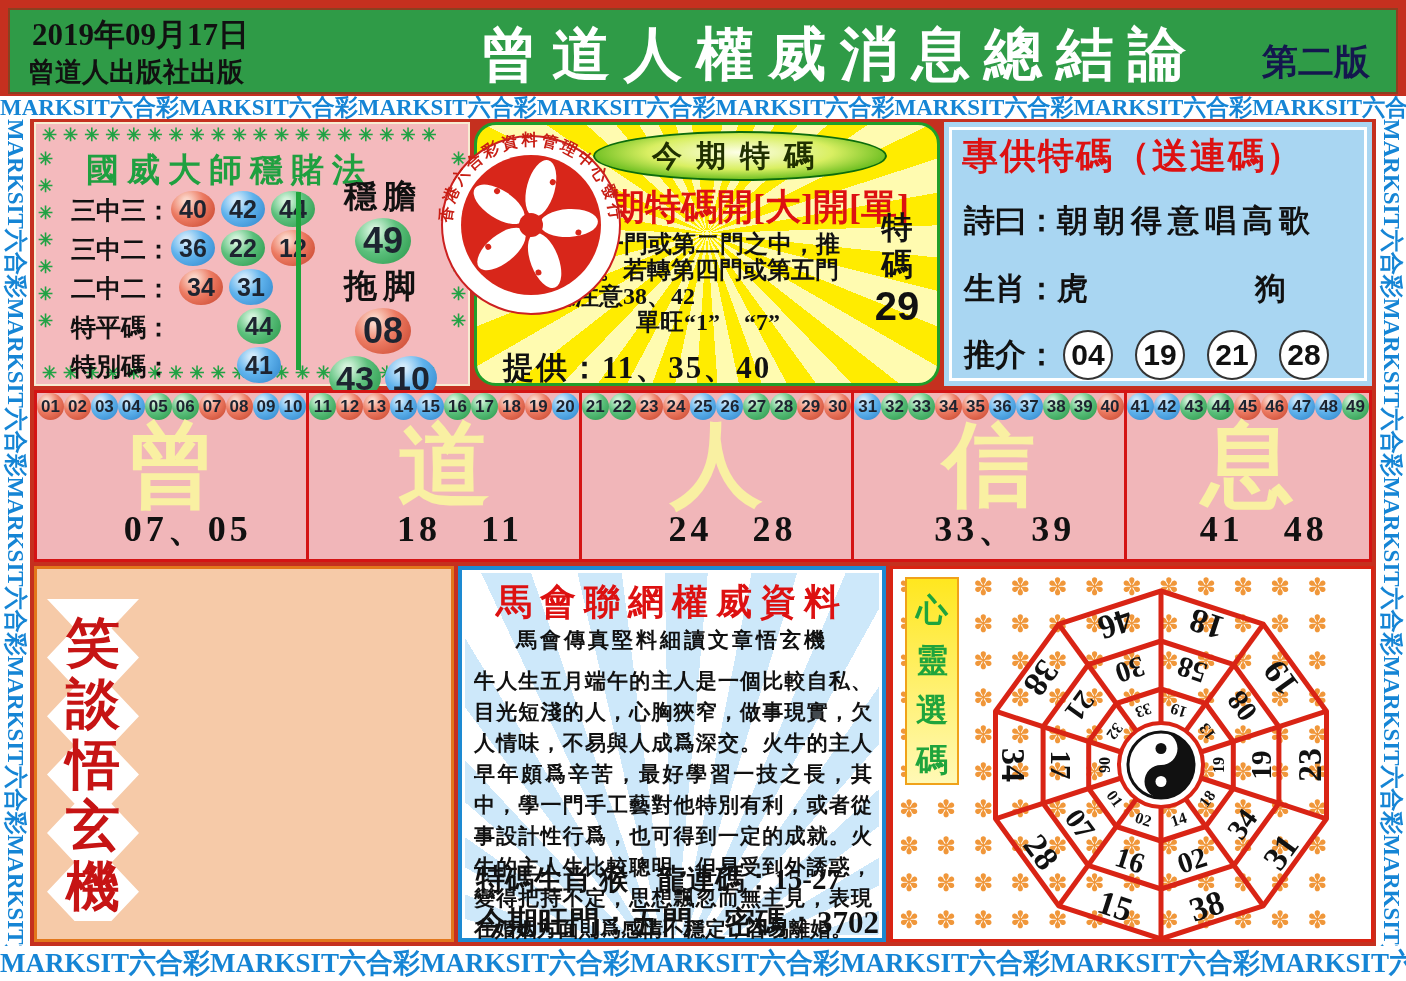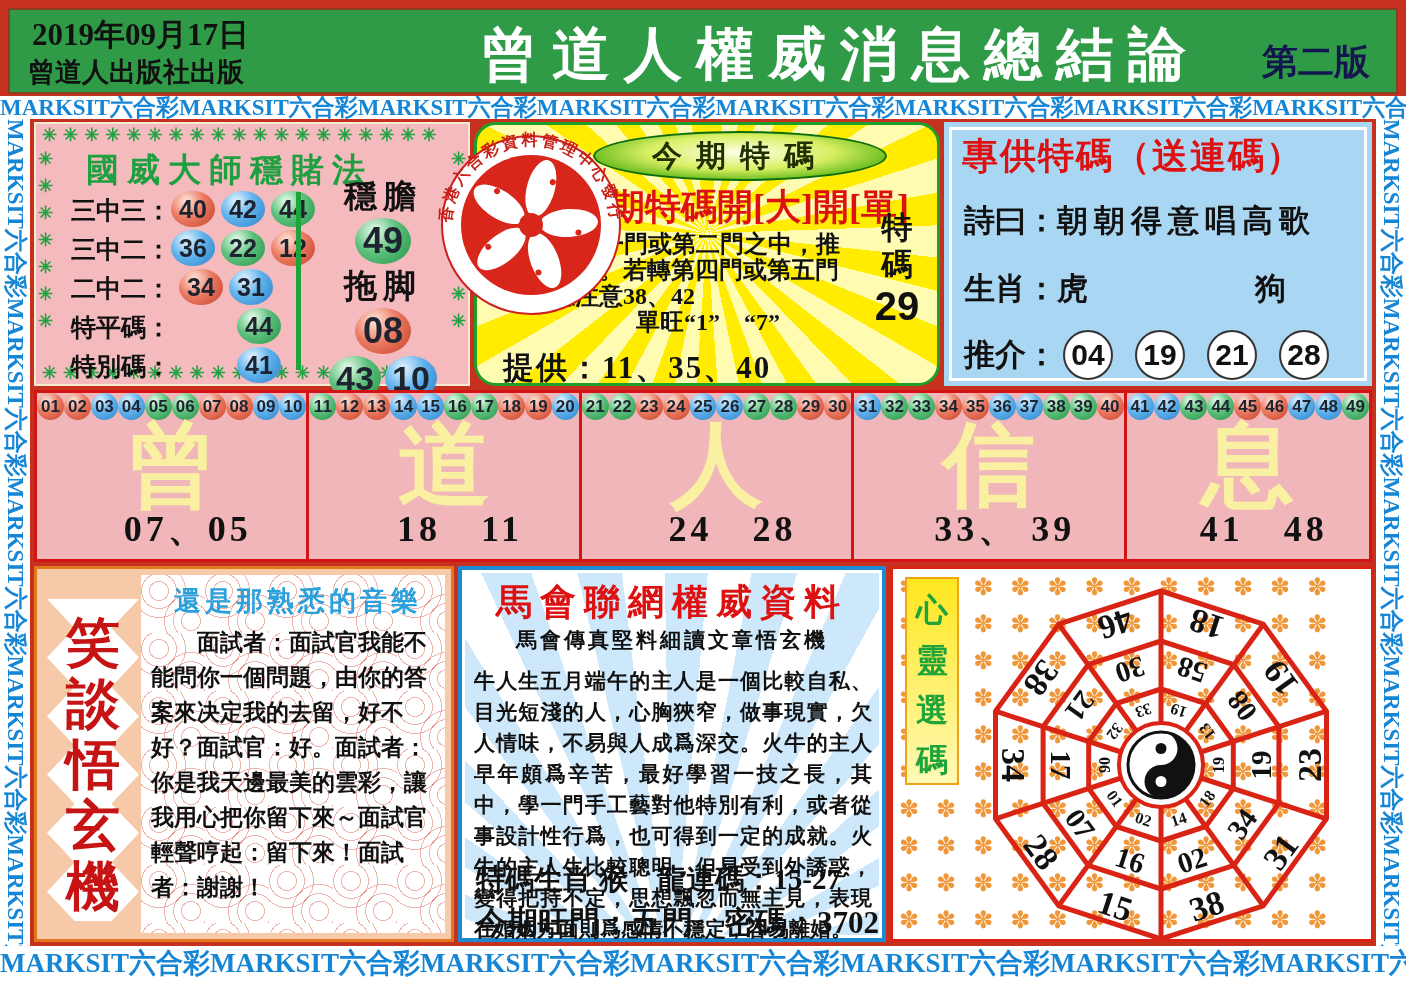--- a/index.html
+++ b/index.html
@@ -365,24 +365,20 @@
       </div>
     </div>
 
   <div class="panel p4">
     <div class="burst" style="clip-path: polygon(100% 0%, 70% 9.1%, 100% 18.2%, 70% 27.3%, 100% 36.4%, 70% 45.5%, 100% 54.5%, 70% 63.6%, 100% 72.7%, 70% 81.8%, 100% 90.9%, 70% 100%, 30% 100%, 0% 90.9%, 30% 81.8%, 0% 72.7%, 30% 63.6%, 0% 54.5%, 30% 45.5%, 0% 36.4%, 30% 27.3%, 0% 18.2%, 30% 9.1%, 0% 0%);"></div>
     <div class="p4-side">笑
 談
 悟
 玄
 機</div>
-    <div class="p4-box">
-      <div class="p4-title">還是那熟悉的音樂</div>
-      <div class="p4-body">面試者：面試官我能不能問你一個問題，由你的答案來决定我的去留，好不好？面試官：好。面試者：你是我天邊最美的雲彩，讓我用心把你留下來～面試官輕聲哼起：留下來！面試者：謝謝！</div>
-    </div>
   </div>
 
   <div class="panel p5">
     <div class="p5-title">馬會聯網權威資料</div>
     <div class="p5-sub">馬會傳真堅料細讀文章悟玄機</div>
     <div class="p5-body">牛人生五月端午的主人是一個比較自私、目光短淺的人，心胸狹窄，做事現實，欠人情味，不易與人成爲深交。火牛的主人早年頗爲辛苦，最好學習一技之長，其中，學一門手工藝對他特別有利，或者從事設計性行爲，也可得到一定的成就。火牛的主人生比較聰明，但易受到外誘惑，變得把持不定，思想飄忽而無主見，表現在婚姻方面則爲感情不穩定，容易離婚。</div>
     <div class="p5-f1">特碼生肖 猴　龍連碼：15-27</div>
     <div class="p5-f2">今期旺門：五門　密碼：3702</div>
   </div>
 

